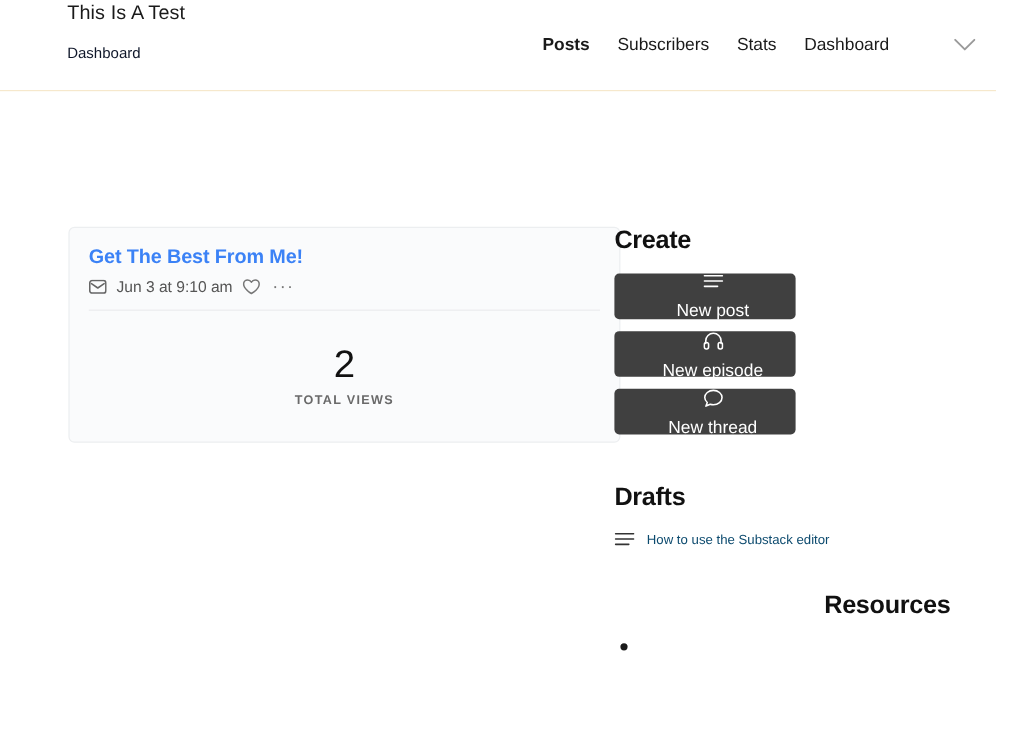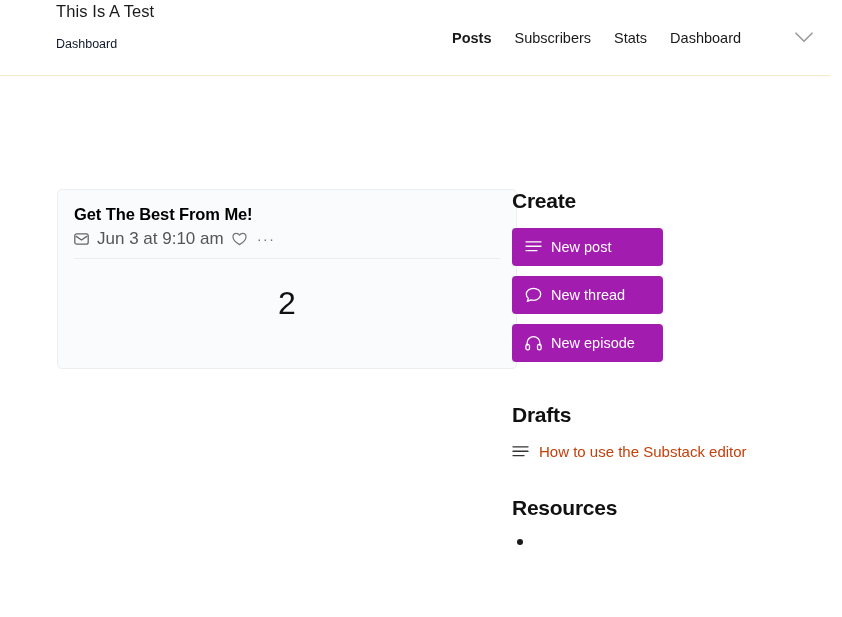--- a/index.html
+++ b/index.html
@@ -72,33 +72,33 @@
     width: 460px;
     height: 180px;
     background: #fafbfc;
     border: 1px solid #eceef0;
     border-radius: 5px;
   }
   .post-head { padding: 15px 16px 0 16px; }
   .post-title {
     font-size: 16.5px;
     font-weight: 700;
-    color: #000000;
+    color: #3b82f6;
     letter-spacing: -.1px;
     line-height: 1.2;
   }
   .post-meta {
     display: flex;
     align-items: center;
     gap: 8px;
     margin-top: 5px;
     height: 18px;
   }
   .post-date {
-    font-size: 17px;
+    font-size: 13px;
     color: #555555;
     white-space: nowrap;
   }
   .meta-icon {
     display: inline-flex;
     align-items: center;
     justify-content: center;
     cursor: pointer;
   }
   .ellipsis {
@@ -144,53 +144,54 @@
     font-weight: 700;
     color: #111111;
     letter-spacing: -.25px;
     line-height: 1.2;
   }
 
   .create-list { margin-top: 15px; }
   .btn-gold {
     width: 151px;
     height: 38px;
-    background: #a21caf;
+    background: #404040;
     border: none;
     border-radius: 4px;
     display: flex;
     align-items: center;
     gap: 9px;
     padding-left: 13px;
     margin-bottom: 10px;
     cursor: pointer;
     color: #ffffff;
+    flex-direction: column;
   }
   .btn-gold span.label {
     font-size: 14.5px;
     color: #ffffff;
     white-space: nowrap;
   }
   .btn-icon { display: inline-flex; align-items: center; justify-content: center; }
 
   .drafts { margin-top: 40px; }
   .draft-row {
     display: flex;
     align-items: center;
     gap: 10px;
     margin-top: 16px;
     cursor: pointer;
   }
   .draft-label {
-    font-size: 15px;
-    color: #c2410c;
-    white-space: nowrap;
-  }
-
-  .resources { margin-top: 35px; }
+    font-size: 11px;
+    color: #0c4a6e;
+    white-space: nowrap;
+  }
+
+  .resources { margin-top: 35px; text-align: right; }
   .res-row {
     display: flex;
     align-items: center;
     gap: 14px;
     margin-top: 18px;
     cursor: pointer;
   }
   .bullet {
     width: 6px; height: 6px;
     border-radius: 50%;
@@ -243,58 +244,59 @@
           <svg width="15" height="14" viewBox="0 0 15 14" fill="none">
             <path d="M7.5 12.6C7.5 12.6 1 8.9 1 4.75C1 2.68 2.62 1.3 4.4 1.3C5.72 1.3 6.92 2.1 7.5 3.2C8.08 2.1 9.28 1.3 10.6 1.3C12.38 1.3 14 2.68 14 4.75C14 8.9 7.5 12.6 7.5 12.6Z" stroke="#777" stroke-width="1.25" stroke-linejoin="round"></path>
           </svg>
         </span>
         <span class="ellipsis">···</span>
       </div>
     </div>
     <div class="post-divider"></div>
     <div class="stat-block">
       <div class="stat-value">2</div>
+      <div class="stat-label">TOTAL VIEWS</div>
     </div>
   </div>
 
   <div class="side">
 
     <div>
       <div class="section-title">Create</div>
       <div class="create-list">
 
         <button class="btn-gold">
           <span class="btn-icon">
             <svg width="17" height="14" viewBox="0 0 17 14" fill="none">
               <path d="M1 1.8h15M1 6.2h15M1 10.6h11" stroke="#ffffff" stroke-width="1.35" stroke-linecap="round"></path>
             </svg>
           </span>
           <span class="label">New post</span>
-        </button>
-
-        <button class="btn-gold">
-          <span class="btn-icon">
-            <svg width="17" height="16" viewBox="0 0 17 16" fill="none">
-              <path d="M8.5 1.3c4.0 0 7.2 2.7 7.2 6.0 0 3.3-3.2 6.0-7.2 6.0-0.9 0-1.8-0.14-2.6-0.4l-3.6 1.5 1.1-3.0C2.1 10.3 1.3 8.9 1.3 7.3c0-3.3 3.2-6.0 7.2-6.0Z" stroke="#ffffff" stroke-width="1.3" stroke-linejoin="round"></path>
-            </svg>
-          </span>
-          <span class="label">New thread</span>
         </button>
 
         <button class="btn-gold">
           <span class="btn-icon">
             <svg width="17" height="16" viewBox="0 0 17 16" fill="none">
               <path d="M2.1 10.3V8.1a6.4 6.4 0 0 1 12.8 0v2.2" stroke="#ffffff" stroke-width="1.3" stroke-linecap="round"></path>
               <rect x="0.9" y="9.4" width="3.6" height="5.4" rx="1.6" stroke="#ffffff" stroke-width="1.3"></rect>
               <rect x="12.5" y="9.4" width="3.6" height="5.4" rx="1.6" stroke="#ffffff" stroke-width="1.3"></rect>
             </svg>
           </span>
           <span class="label">New episode</span>
         </button>
 
+        <button class="btn-gold">
+          <span class="btn-icon">
+            <svg width="17" height="16" viewBox="0 0 17 16" fill="none">
+              <path d="M8.5 1.3c4.0 0 7.2 2.7 7.2 6.0 0 3.3-3.2 6.0-7.2 6.0-0.9 0-1.8-0.14-2.6-0.4l-3.6 1.5 1.1-3.0C2.1 10.3 1.3 8.9 1.3 7.3c0-3.3 3.2-6.0 7.2-6.0Z" stroke="#ffffff" stroke-width="1.3" stroke-linejoin="round"></path>
+            </svg>
+          </span>
+          <span class="label">New thread</span>
+        </button>
+
       </div>
     </div>
 
     <div class="drafts">
       <div class="section-title">Drafts</div>
       <div class="draft-row">
         <span class="btn-icon">
           <svg width="17" height="14" viewBox="0 0 17 14" fill="none">
             <path d="M1 1.8h15M1 6.2h15M1 10.6h11" stroke="#333333" stroke-width="1.35" stroke-linecap="round"></path>
           </svg>

